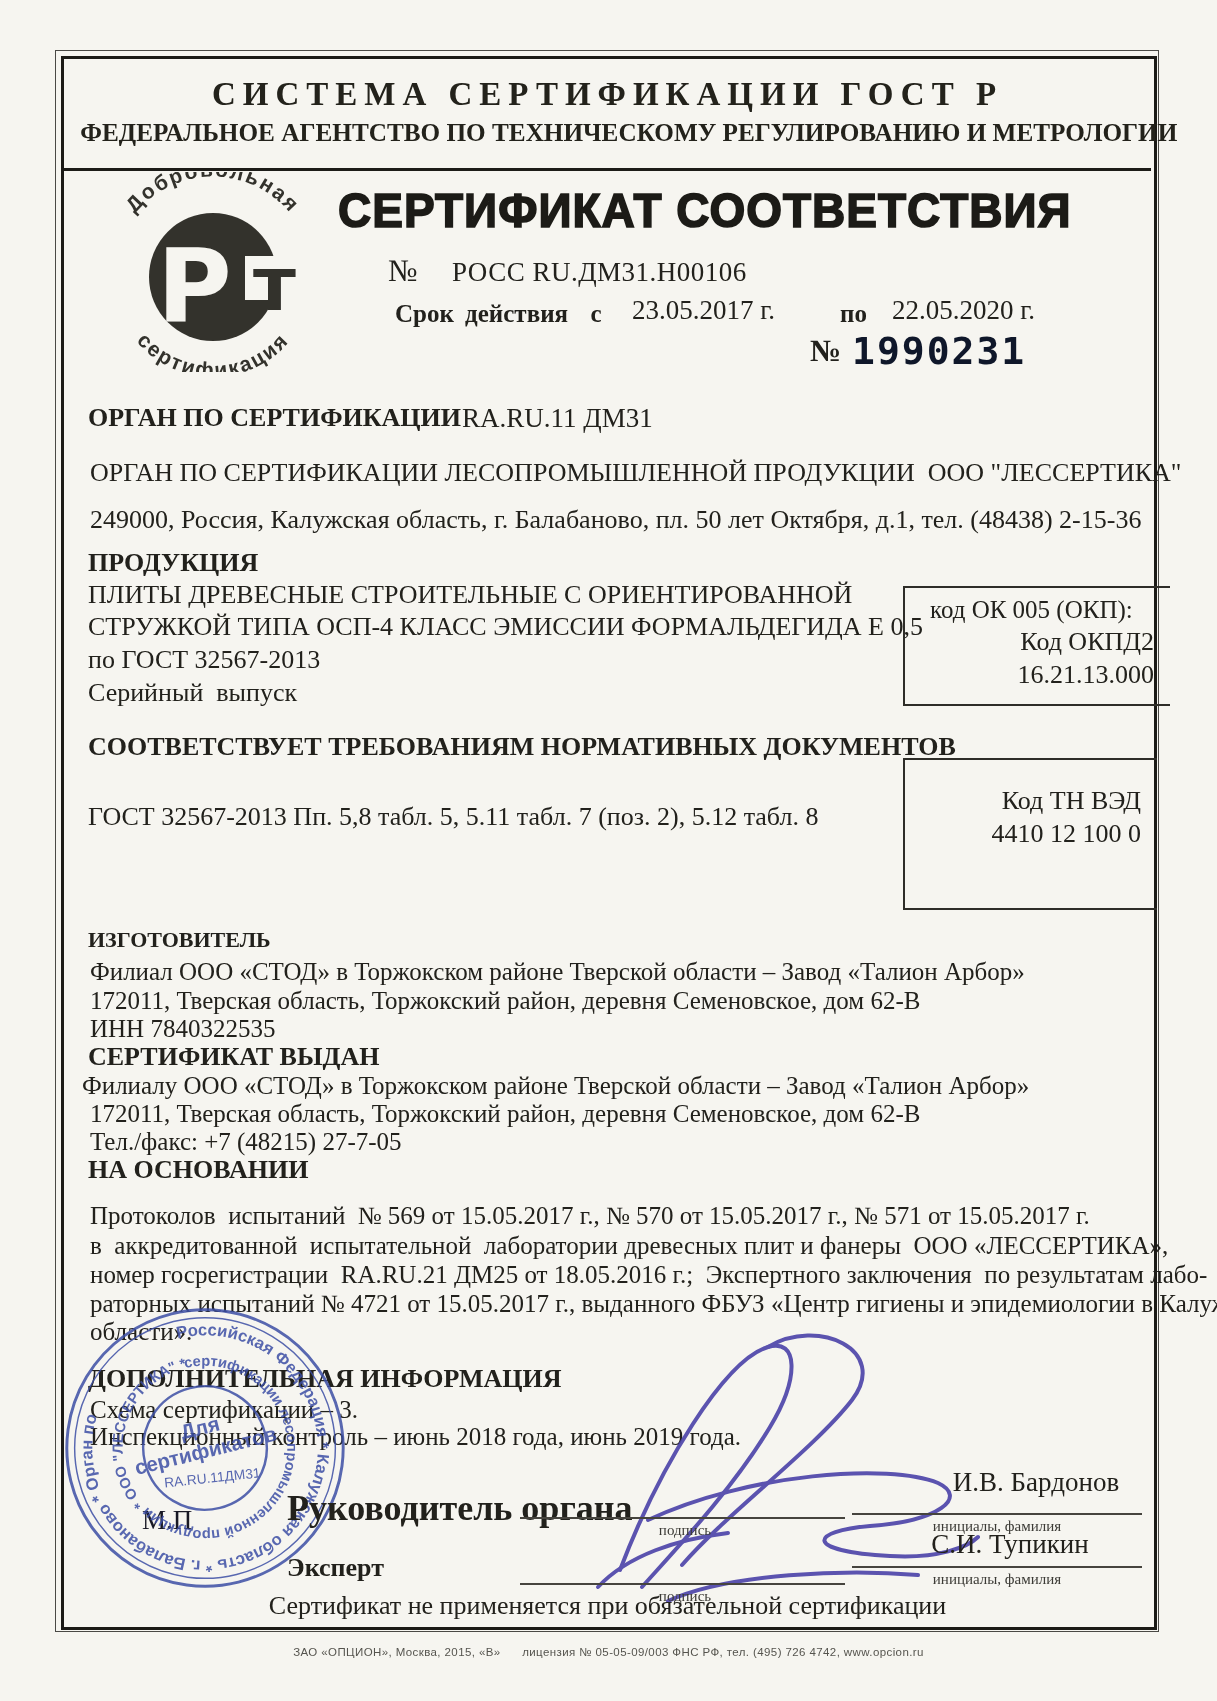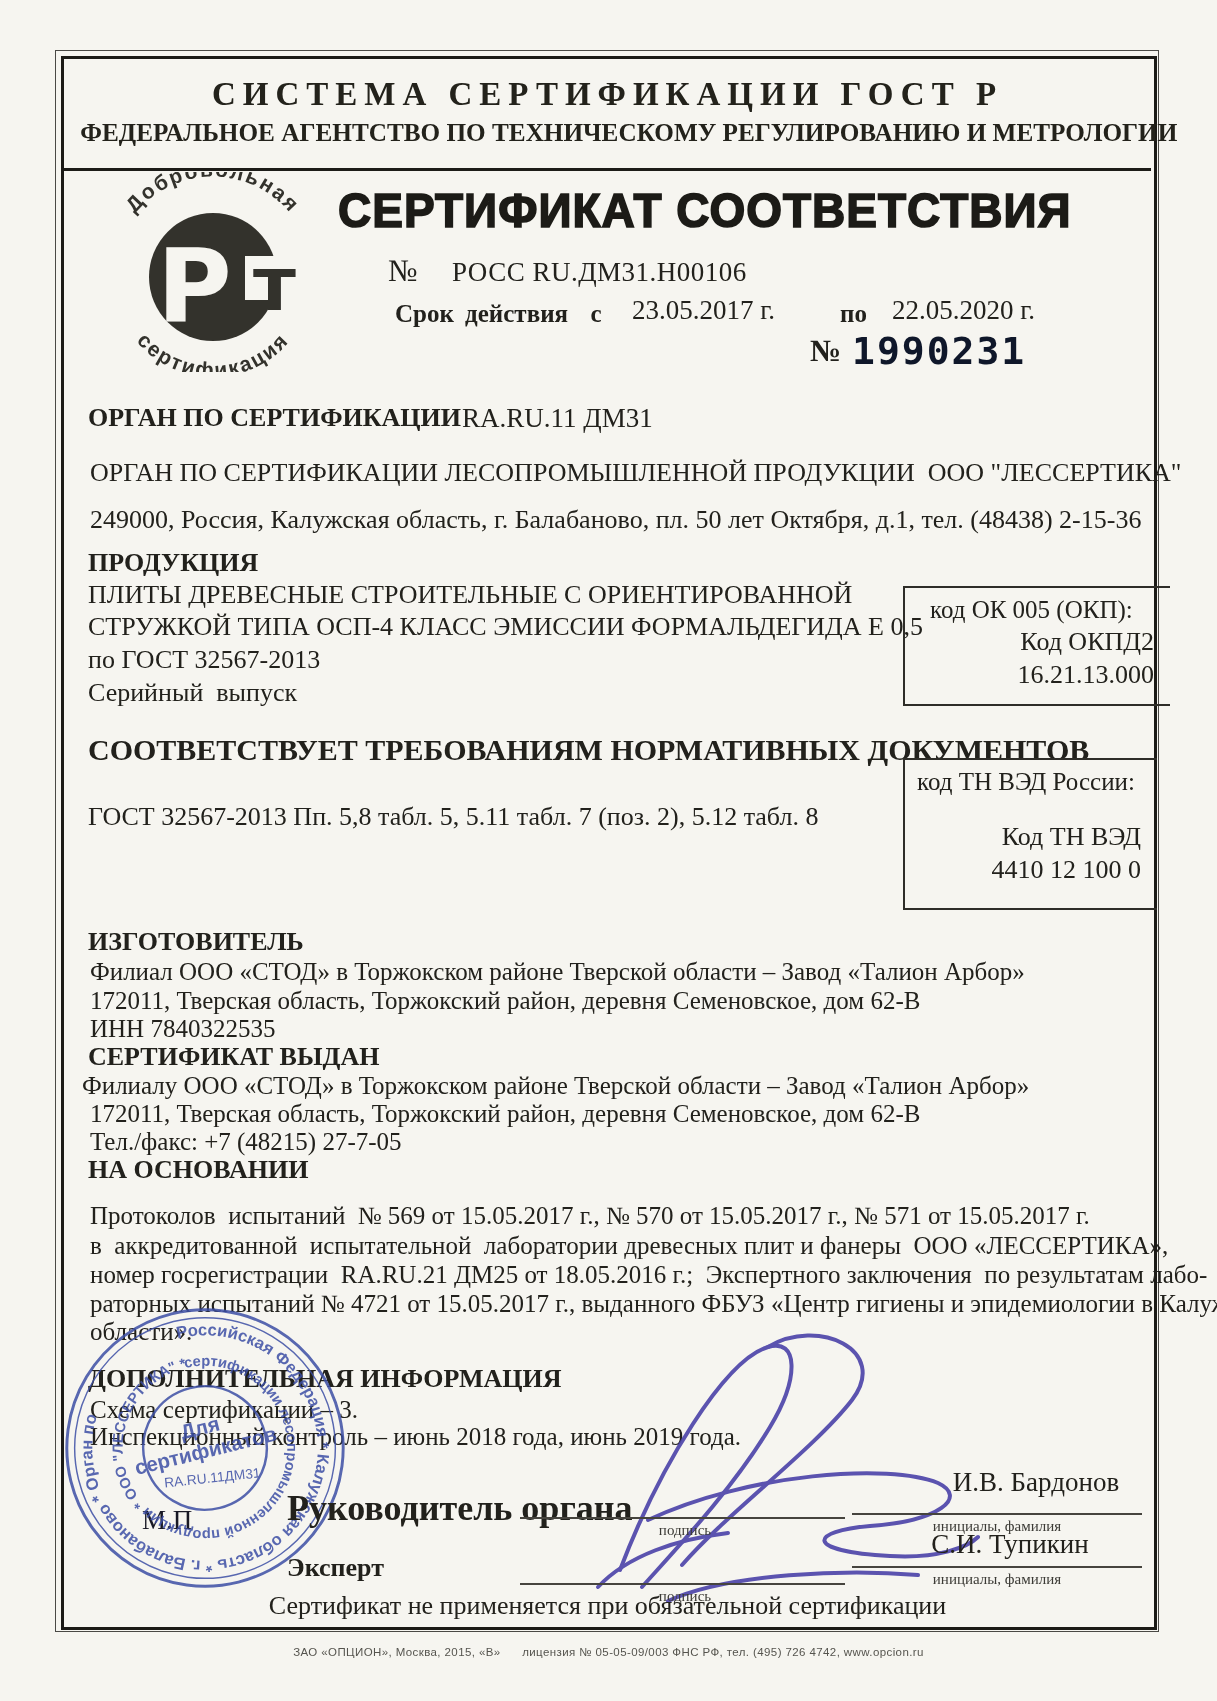--- a/index.html
+++ b/index.html
@@ -69,30 +69,29 @@
 <div class="t" style="left:88px;top:613px;font-size:26px;">СТРУЖКОЙ ТИПА ОСП-4 КЛАСС ЭМИССИИ ФОРМАЛЬДЕГИДА Е 0,5</div>
 <div class="t" style="left:88px;top:646px;font-size:26px;">по ГОСТ 32567-2013</div>
 <div class="t" style="left:88px;top:679px;font-size:26px;">Серийный  выпуск</div>
 
 <div class="codebox" style="left:903px;top:586px;width:252px;height:116px;padding-left:13px;">
   <div class="cb-label">код ОК 005 (ОКП):</div>
   <div class="cb-line">Код ОКПД2</div>
   <div class="cb-line">16.21.13.000</div>
 </div>
 
-<div class="t b" style="left:88px;top:733px;font-size:30px;text-align:right;">СООТВЕТСТВУЕТ ТРЕБОВАНИЯМ НОРМАТИВНЫХ ДОКУМЕНТОВ</div>
+<div class="t b" style="left:88px;top:733px;font-size:26px;text-align:right;">СООТВЕТСТВУЕТ ТРЕБОВАНИЯМ НОРМАТИВНЫХ ДОКУМЕНТОВ</div>
 <div class="t" style="left:88px;top:803px;font-size:26px;">ГОСТ 32567-2013 Пп. 5,8 табл. 5, 5.11 табл. 7 (поз. 2), 5.12 табл. 8</div>
 
 <div class="codebox" style="left:903px;top:758px;width:252px;height:148px;">
-  <div class="cb-label">код ТН ВЭД России:</div>
   <div class="cb-line" style="margin-top:26px;">Код ТН ВЭД</div>
   <div class="cb-line">4410 12 100 0</div>
 </div>
 
-<div class="t b" style="left:88px;top:928px;font-size:26px;">ИЗГОТОВИТЕЛЬ</div>
+<div class="t b" style="left:88px;top:928px;font-size:22px;">ИЗГОТОВИТЕЛЬ</div>
 <div class="t" style="left:90px;top:958px;font-size:25px;">Филиал ООО «СТОД» в Торжокском районе Тверской области – Завод «Талион Арбор»</div>
 <div class="t" style="left:90px;top:987px;font-size:25px;">172011, Тверская область, Торжокский район, деревня Семеновское, дом 62-В</div>
 <div class="t" style="left:90px;top:1015px;font-size:25px;">ИНН 7840322535</div>
 
 <div class="t b" style="left:88px;top:1043px;font-size:26px;">СЕРТИФИКАТ ВЫДАН</div>
 <div class="t" style="left:82px;top:1072px;font-size:25px;">Филиалу ООО «СТОД» в Торжокском районе Тверской области – Завод «Талион Арбор»</div>
 <div class="t" style="left:90px;top:1100px;font-size:25px;">172011, Тверская область, Торжокский район, деревня Семеновское, дом 62-В</div>
 <div class="t" style="left:90px;top:1128px;font-size:25px;">Тел./факс: +7 (48215) 27-7-05</div>
 
 <div class="t b" style="left:88px;top:1156px;font-size:26px;">НА ОСНОВАНИИ</div>

